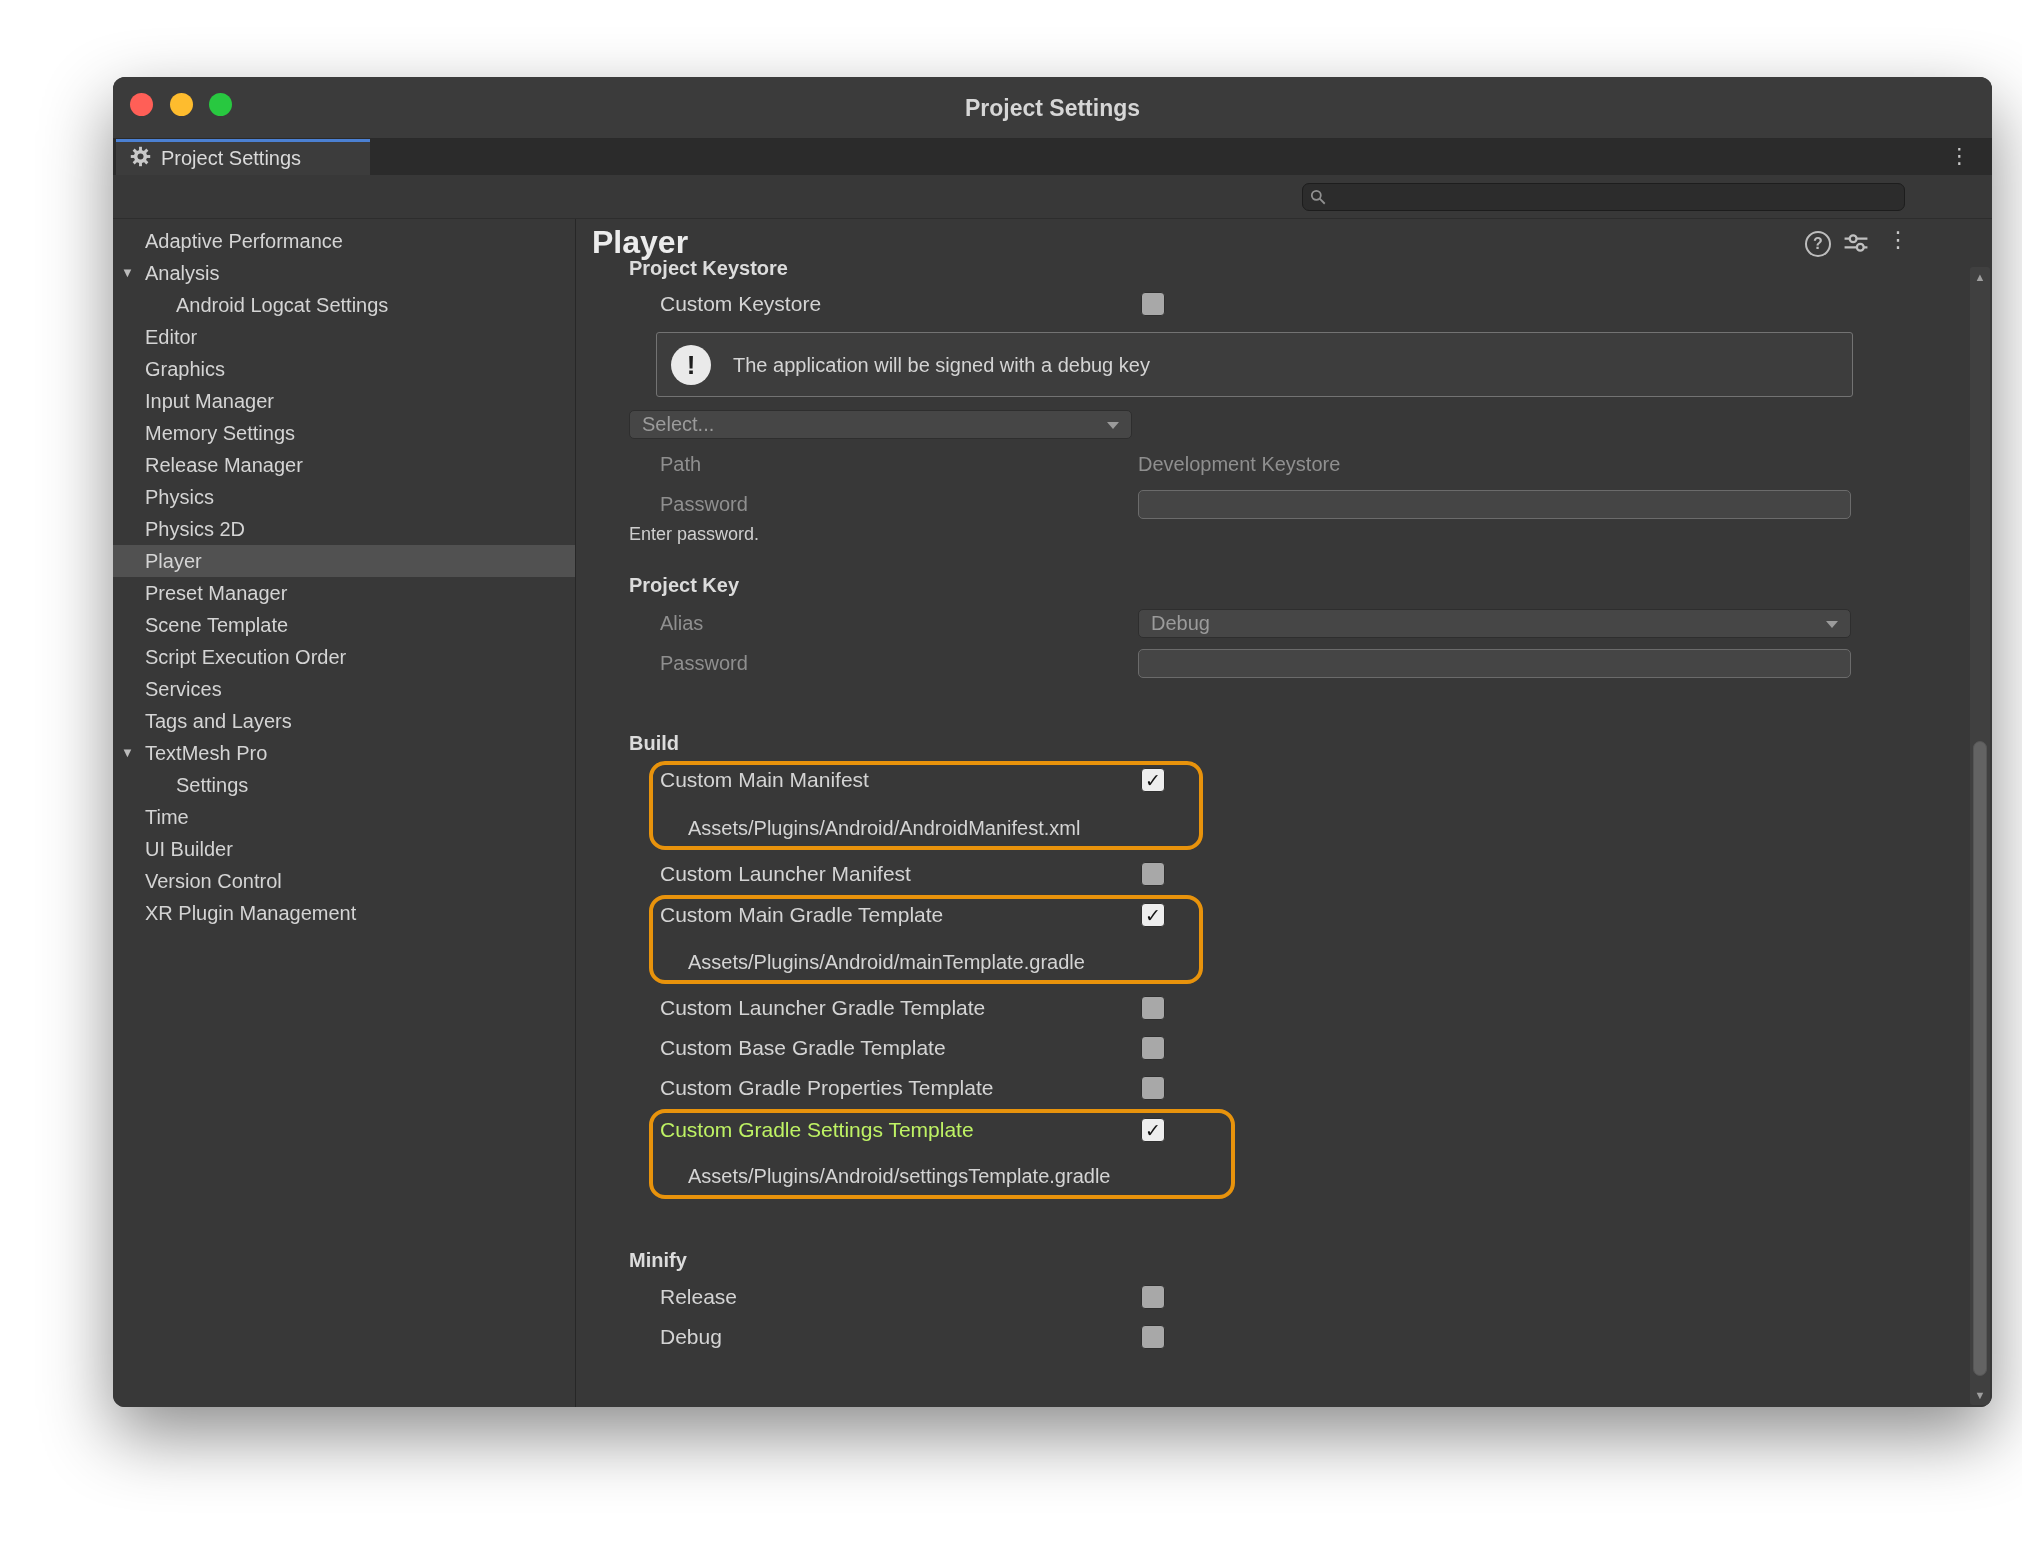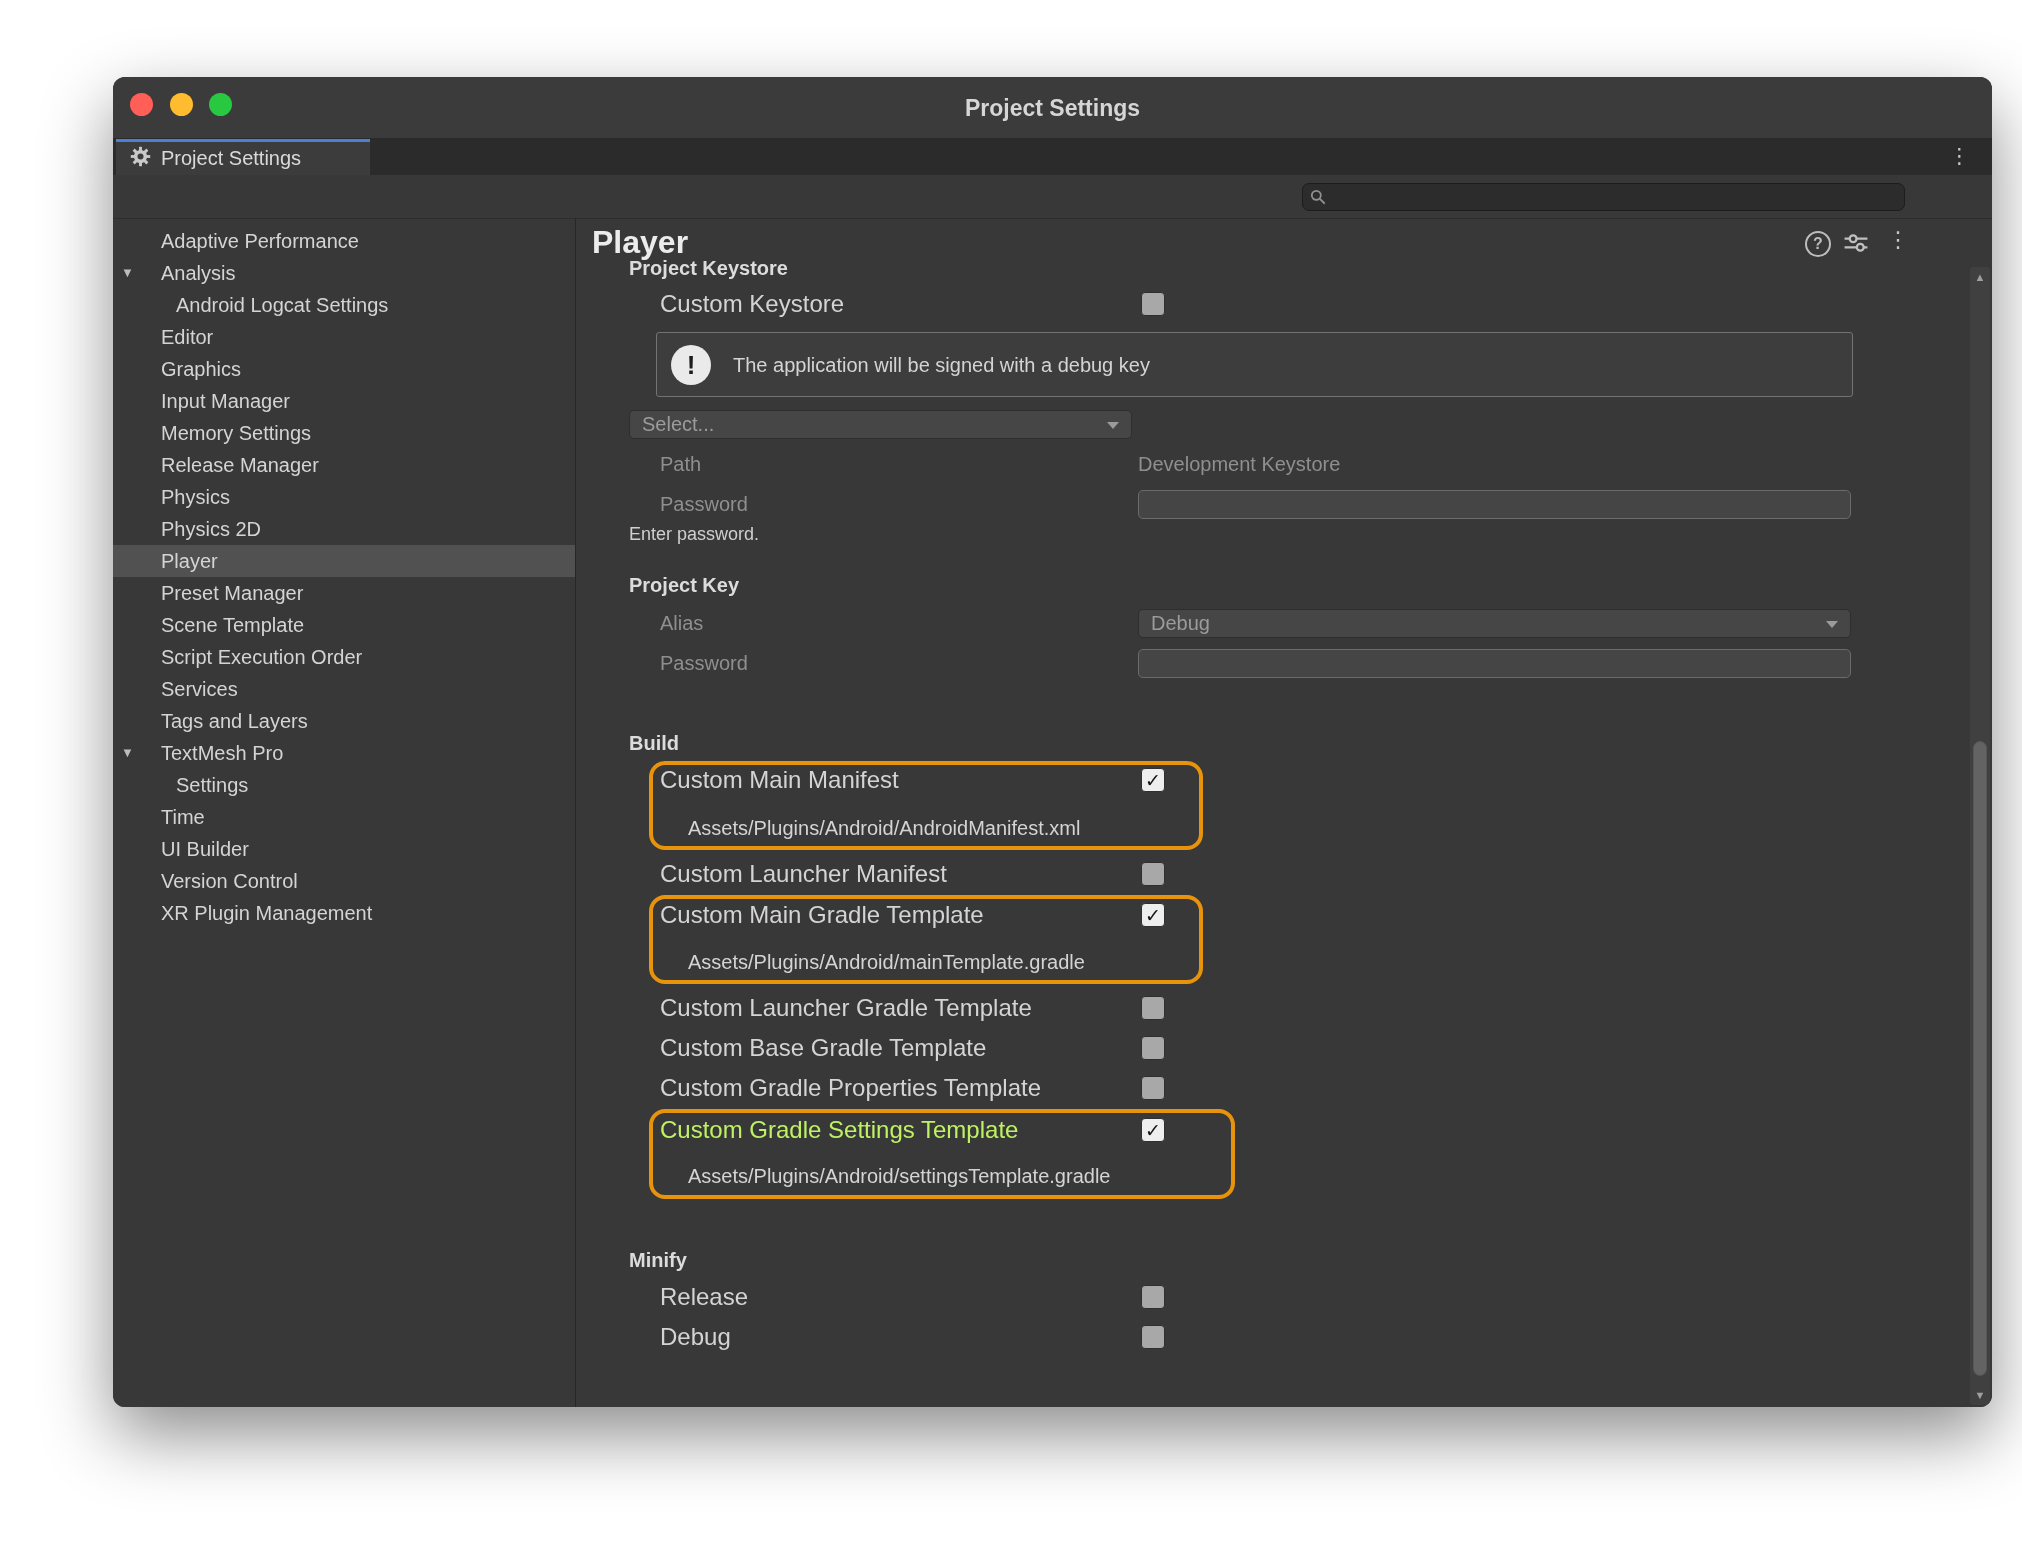--- a/index.html
+++ b/index.html
@@ -29,37 +29,37 @@
   .toolbar{position:absolute;left:0;top:98px;right:0;height:44px;background:#383838;border-bottom:1px solid #2d2d2d}
   .search{position:absolute;left:1189px;top:8px;width:603px;height:28px;background:#2c2c2c;
           border:1px solid #1d1d1d;border-radius:7px}
   .search .mag{position:absolute;left:6px;top:4px}
   .search-input{position:absolute;left:30px;top:1px;width:560px;height:24px;background:transparent;
                 border:none;outline:none;color:#d6d6d6;font-size:18px}
 
   
   .sidebar{position:absolute;left:0;top:142px;width:463px;bottom:0;background:#383838;
            border-right:1px solid #272727;padding-top:6px;overflow:hidden}
-  .srow{position:relative;height:32px;line-height:32px;color:#d4d4d4;font-size:20px;padding-left:48px;white-space:nowrap}
+  .srow{position:relative;height:32px;line-height:32px;color:#d4d4d4;font-size:20px;padding-left:32px;white-space:nowrap}
   .srow.ind{padding-left:63px}
   .srow.selected{background:#515151}
   .tri{position:absolute;left:8px;top:0;line-height:32px;font-size:13px;color:#bcbcbc}
 
   
   .mainpanel{position:absolute;left:464px;top:142px;right:0;bottom:0;background:#383838;overflow:hidden}
   .main-title{position:absolute;left:15px;top:0;height:46px;line-height:46px;color:#ececec;font-size:32px;font-weight:bold}
   .help{position:absolute;left:1228px;top:12px;width:26px;height:26px;border:2px solid #bdbdbd;border-radius:50%;
         color:#bdbdbd;text-align:center;line-height:22px;font-size:16px;font-weight:bold}
   .help i{font-style:normal}
   .preset{position:absolute;left:1266px;top:14px}
   .mkebab{position:absolute;left:1310px;top:8px;color:#c8c8c8;font-size:22px}
 
   .shead{position:absolute;left:52px;height:32px;line-height:32px;color:#dcdcdc;font-size:20px;font-weight:bold;white-space:nowrap}
   .crow{position:absolute;left:0;width:1300px;height:32px;line-height:32px}
-  .clabel{position:absolute;left:83px;color:#d4d4d4;font-size:24px;white-space:nowrap}
+  .clabel{position:absolute;left:83px;color:#d4d4d4;font-size:21px;white-space:nowrap}
   .clabel.accent{color:#bef264}
   .cbox{position:absolute;left:564px;top:4px;width:24px;height:24px;background:#a8a8a8;
         border:1px solid #2f2f2f;border-radius:4px}
   .cbox.checked{background:#eeeeee}
   .cbox.checked::after{content:"\2713";position:absolute;left:0;top:0;width:100%;height:100%;
         text-align:center;line-height:23px;color:#141414;font-size:19px;font-weight:bold}
   .cpath{position:absolute;left:111px;height:32px;line-height:32px;color:#d4d4d4;font-size:20px;white-space:nowrap}
   .dlabel{position:absolute;left:83px;height:32px;line-height:32px;color:#8f8f8f;font-size:20px;white-space:nowrap}
   .dvalue{position:absolute;left:561px;height:32px;line-height:32px;color:#8f8f8f;font-size:20px;white-space:nowrap}
   .field{position:absolute;left:561px;width:713px;height:29px;background:#454545;border:1px solid #6b6b6b;border-radius:5px}

